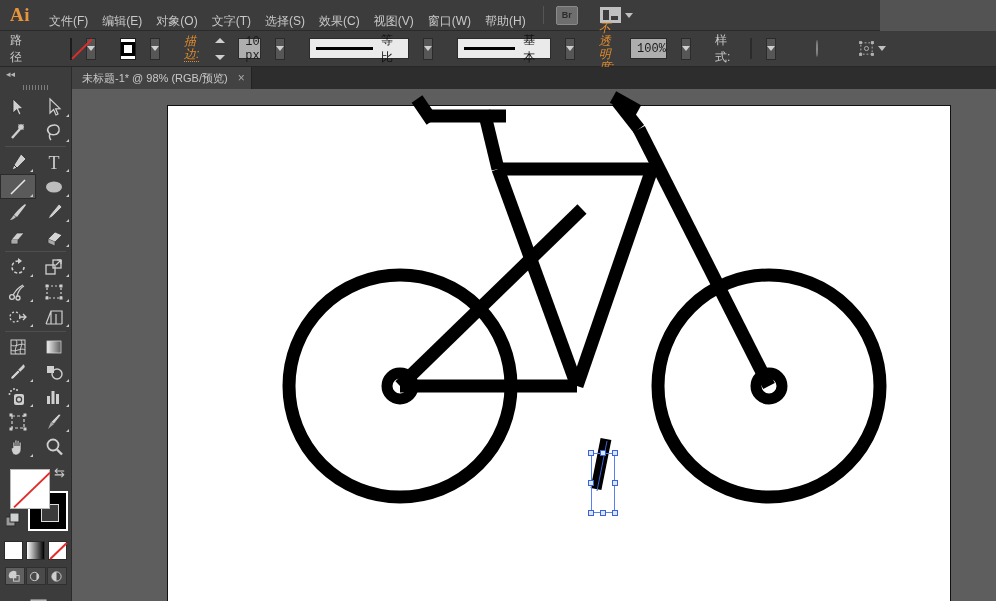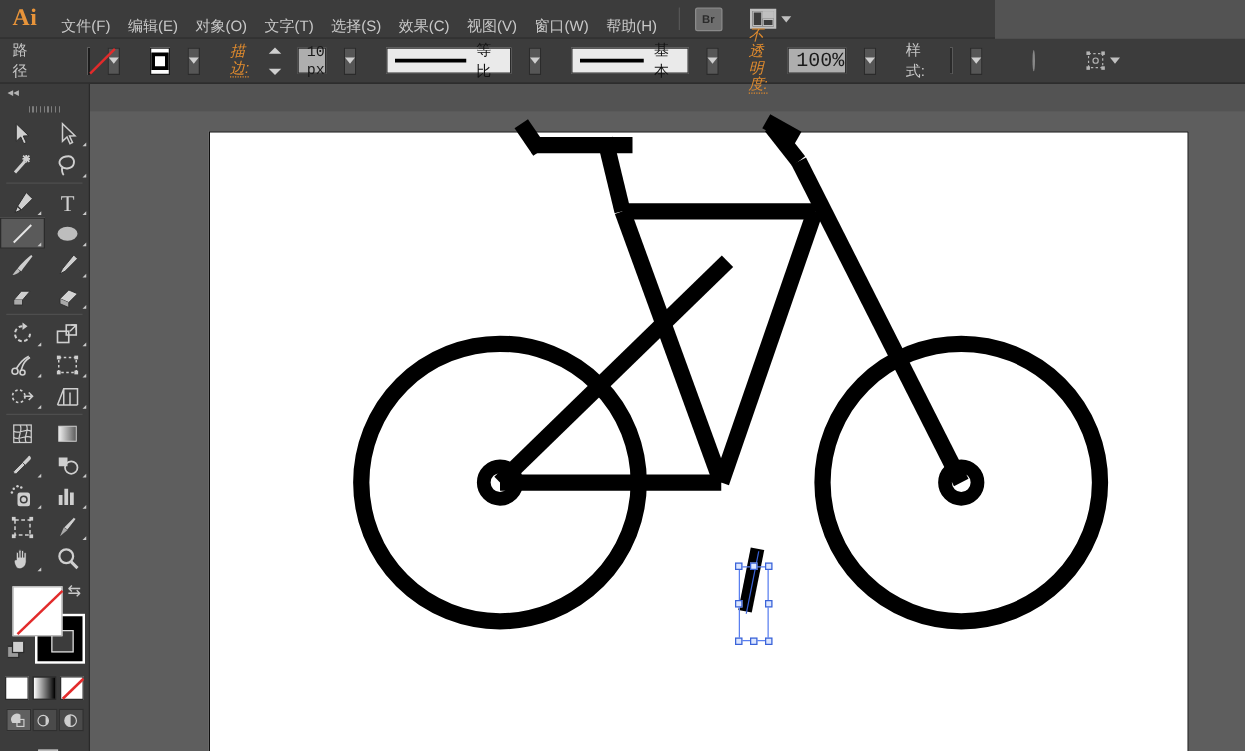--- a/index.html
+++ b/index.html
@@ -6,21 +6,21 @@
   html, body {
     width: 996px; height: 601px;
     background: #535353;
     font-family: "Liberation Sans", sans-serif;
     overflow: hidden;
   }
   #app { position: relative; width: 996px; height: 601px; }
 
   
   .menubar {
-    position: absolute; left: 0; top: 0; width: 796px; height: 31px;
+    position: absolute; left: 0; top: 0; width: 880px; height: 31px;
     background: #3c3c3c;
     display: flex; align-items: center;
     border-bottom: 1px solid #2a2a2a;
   }
   .ai-logo {
     color: #e8943a; font-size: 19px; font-weight: bold;
     font-family: "Liberation Serif", serif;
     padding: 0 12px 0 10px; letter-spacing: .5px;
   }
   .menu-item {
@@ -111,21 +111,21 @@
   .selfield {
     height: 21px; background: #eaeaea; border: 1px solid #2b2b2b;
     display: flex; align-items: center; justify-content: space-between;
     padding: 0 6px; color: #111; font-size: 12px;
   }
   .selfield .line {
     width: 66px; height: 3px; background: #000; margin-right: 8px;
   }
   .opacityfield {
     width: 58px; height: 21px; background: #aeaeae;
-    border: 1px solid #2b2b2b; color: #1a1a1a; font-size: 16px;
+    border: 1px solid #2b2b2b; color: #1a1a1a; font-size: 12px;
     font-family: "Liberation Mono", monospace;
     display: flex; align-items: center; padding-left: 6px;
   }
   .style-swatch {
     width: 22px; height: 21px; background: #d6d6d6;
     border: 1px solid #2b2b2b;
   }
   .circle-icon {
     width: 17px; height: 17px; border-radius: 50%;
     background: linear-gradient(135deg,#e6e6e6 0%,#cfcfcf 38%,#6f6f6f 39%,#9a9a9a 100%);
@@ -381,20 +381,26 @@
       <rect x="3.5" y="3.5" width="4" height="11" fill="none" stroke="#c9c9c9"></rect>
       <rect x="10" y="5.5" width="4" height="7" fill="#c9c9c9"></rect>
     </svg>
     <svg class="align-ico" viewBox="0 0 18 18">
       <rect x="2" y="14.4" width="14" height="1.6" fill="#c9c9c9"></rect>
       <rect x="3.5" y="3.5" width="4.5" height="10" fill="none" stroke="#c9c9c9"></rect>
       <rect x="10" y="7.5" width="4.5" height="6" fill="#c9c9c9"></rect>
     </svg>
   </div>
 
+  <div class="tabbar">
+    <div class="tab">
+      <span>未标题-1* @ 98% (RGB/预览)</span>
+      <span class="tab-close">×</span>
+    </div>
+  </div>
 
   <div class="toolpanel">
     <div class="tp-collapse">◂◂</div>
     <div class="tp-grip">
         <i></i>
       </div>
 
     <div class="tp-grid">
       <div class="tcell">
         <svg class="tsvg" viewBox="0 0 22 22">

